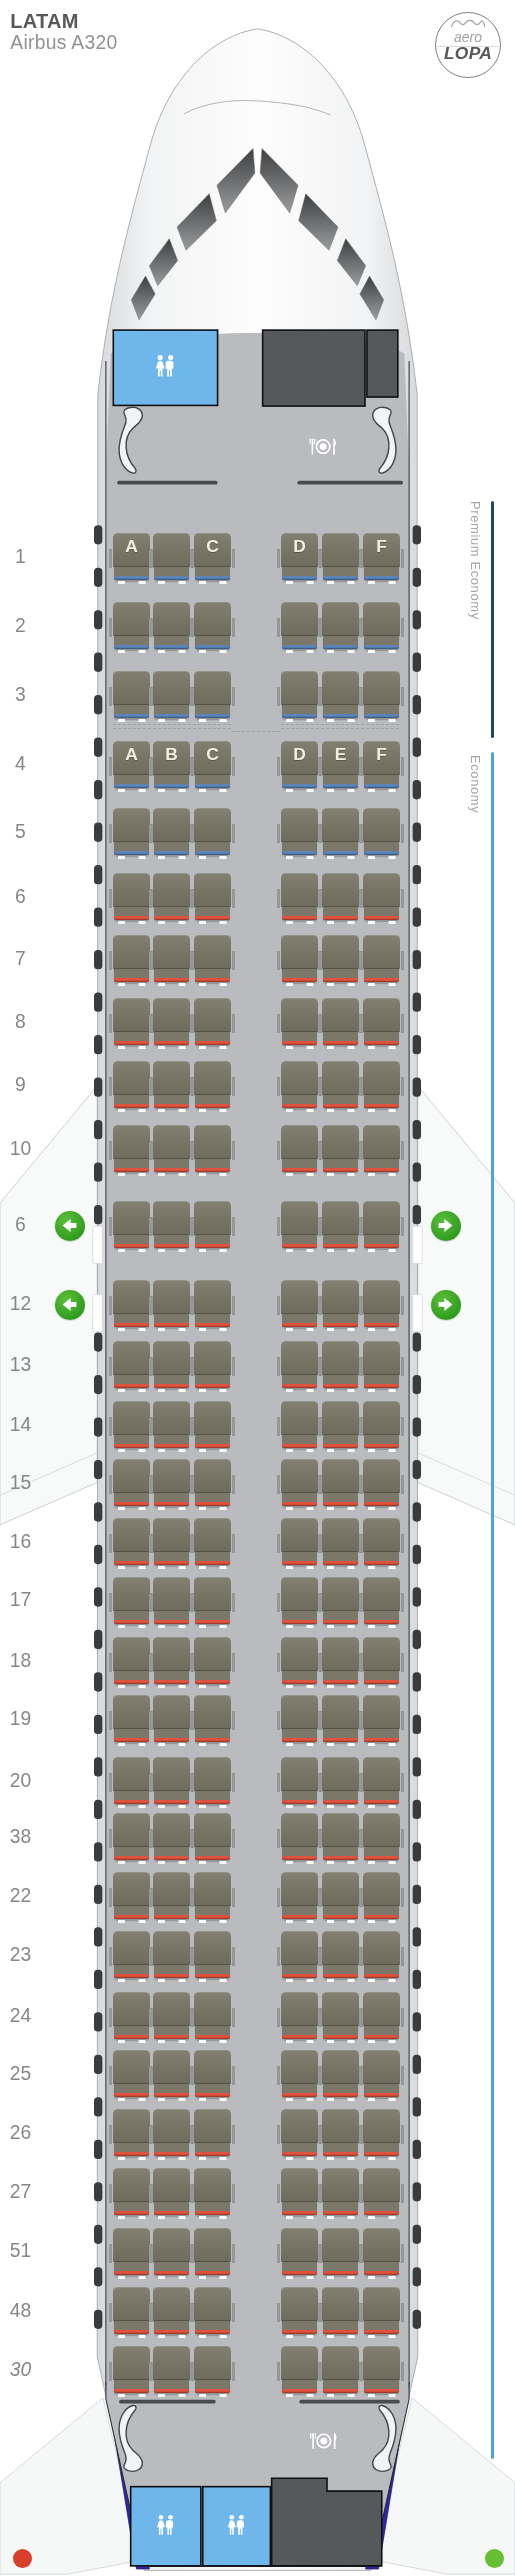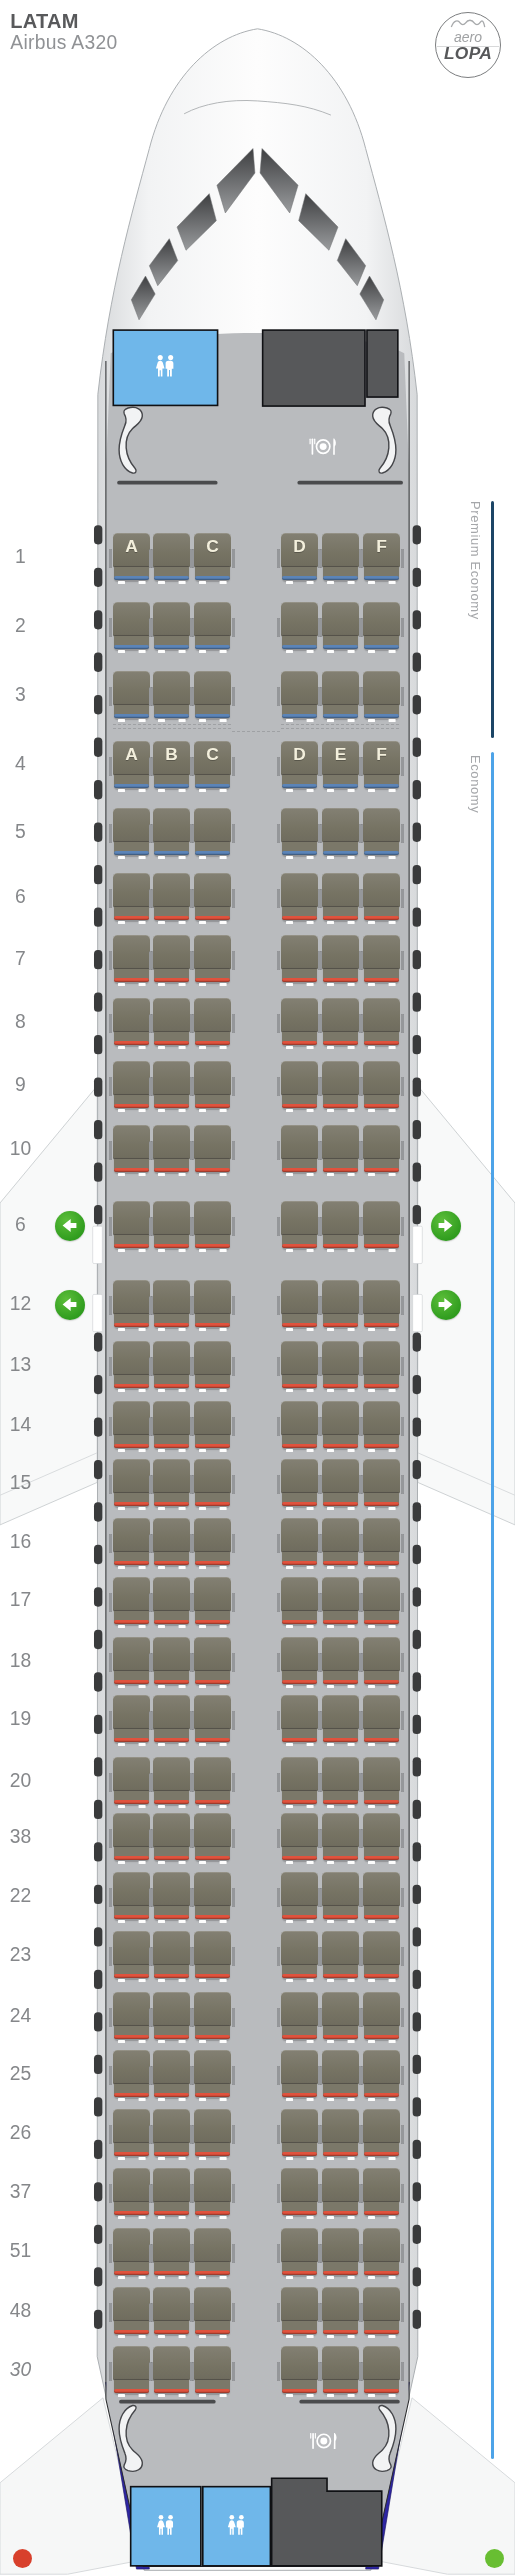--- a/index.html
+++ b/index.html
@@ -1260,21 +1260,21 @@
         <div class="cushion"></div>
         <div class="stripe" style="background:#e0523d"></div>
         <div class="feet"></div>
       </div>
       <div class="seat" style="left: 363px; top: 2109px;">
         <div class="back"></div>
         <div class="cushion"></div>
         <div class="stripe" style="background:#e0523d"></div>
         <div class="feet"></div>
       </div>
-      <div class="rownum" style="top: 2181px;">37</div>
+      <div class="rownum" style="top: 2181px;">27</div>
       <div class="seat" style="left: 113px; top: 2168px;">
         <div class="back"></div>
         <div class="cushion"></div>
         <div class="stripe" style="background:#e0523d"></div>
         <div class="feet"></div>
       </div>
       <div class="seat" style="left: 153px; top: 2168px;">
         <div class="back"></div>
         <div class="cushion"></div>
         <div class="stripe" style="background:#e0523d"></div>

